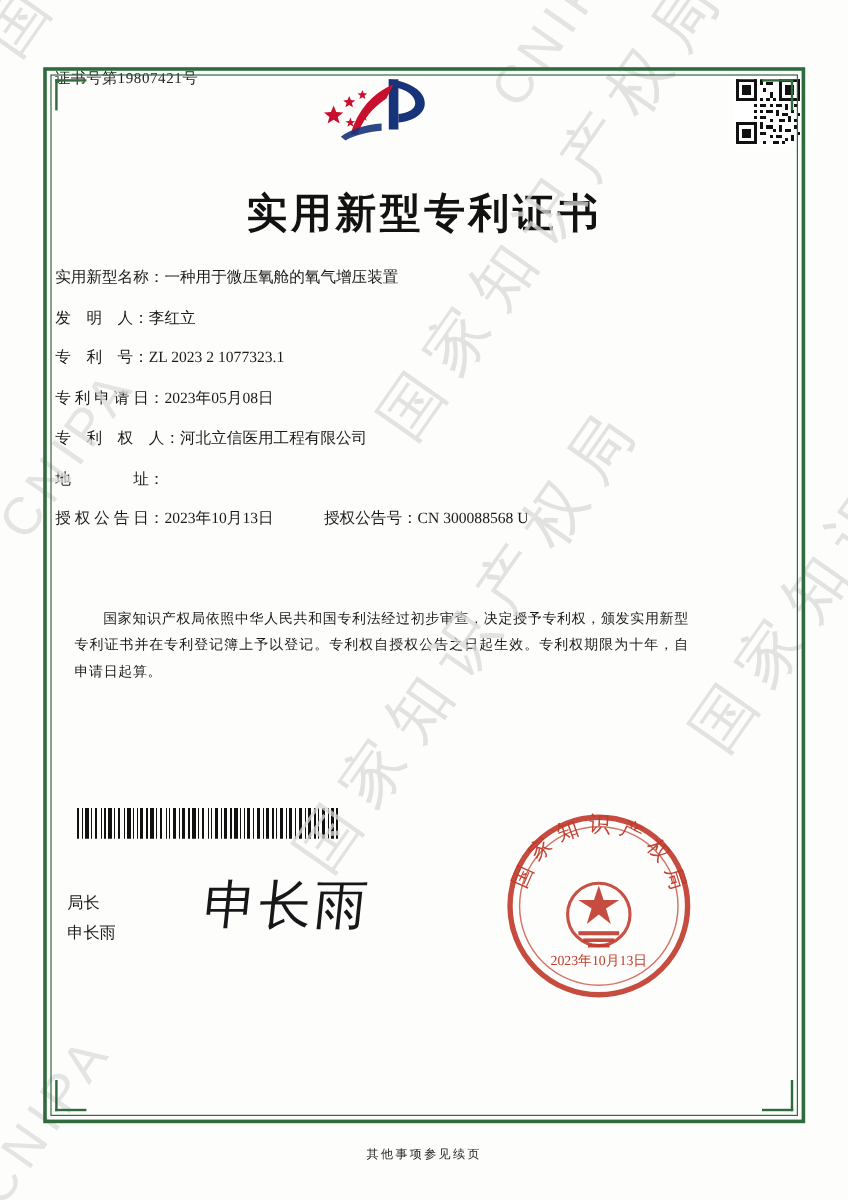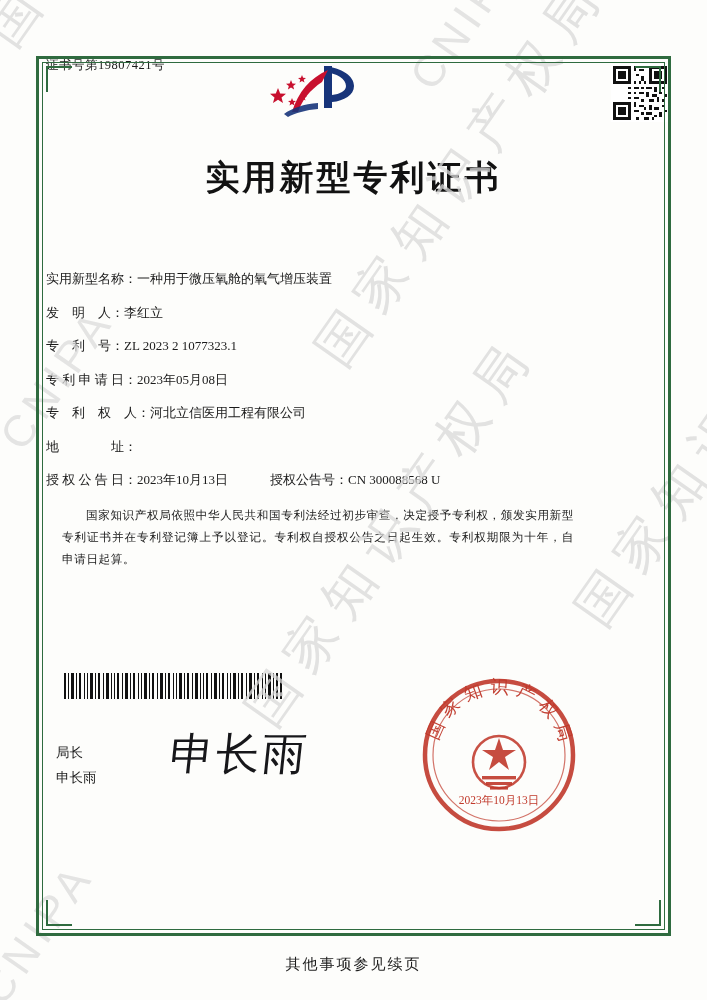--- a/index.html
+++ b/index.html
@@ -133,21 +133,20 @@
     color: #121212;
   }
 
   
   .fields {
     position: absolute;
     left: 46px; top: 222px;
     width: 545px;
     font-size: 13px;
     color: #1a1a1a;
-    margin-top: 48px;
   }
   .frow {
     display: flex;
     align-items: baseline;
     margin-bottom: 15.5px;
     white-space: nowrap;
   }
   .flabel {
     display: inline-block;
   }
@@ -219,21 +218,21 @@
     left: 0; right: 0; top: 855px;
     text-align: center;
     font-size: 11px;
     color: #2a2a2a;
   }
 
   .footer-note {
     position: absolute;
     left: 0; right: 0; top: 955px;
     text-align: center;
-    font-size: 15px;
+    font-size: 10px;
     letter-spacing: 2px;
     color: #1c1c1c;
     z-index: 6;
   }
 </style>
 </head>
 <body>
 
 <div class="page">
 

